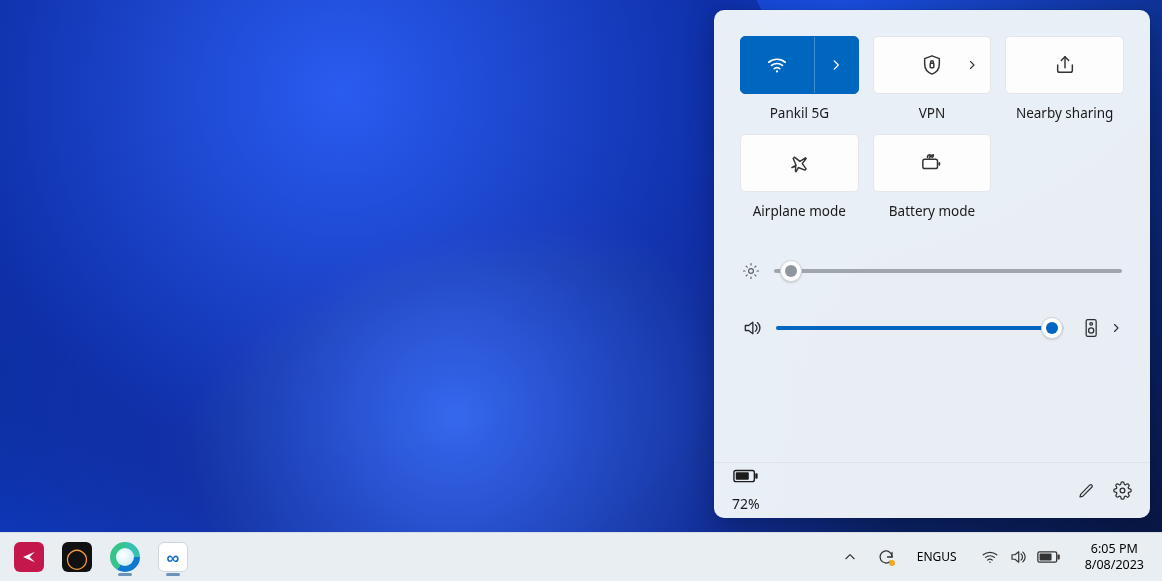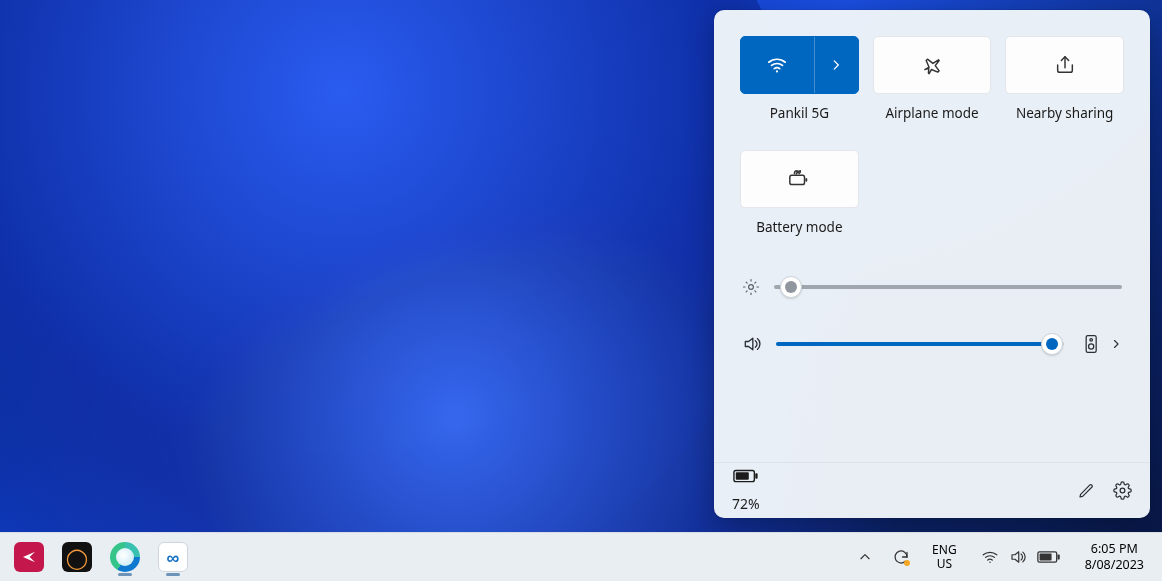--- a/index.html
+++ b/index.html
@@ -28,21 +28,21 @@
     transform: rotate(8deg); mix-blend-mode: lighten; opacity:.9;
   }
 
   
   .panel {
     position: absolute; top: 10px; right: 12px; width: 436px; height: 508px;
     background: #eef3f8fa;
     border-radius: 10px; box-shadow: 0 8px 30px rgba(0,0,0,.25), 0 0 0 1px rgba(0,0,0,.06);
     display:flex; flex-direction:column; color:#1b1b1b;
   }
-  .tiles { padding: 26px 26px 0 26px; display:grid; grid-template-columns: repeat(3, 1fr); gap: 28px 14px; }
+  .tiles { padding: 26px 26px 0 26px; display:grid; grid-template-columns: repeat(3, 1fr); gap: 12px 14px; }
   .tile-group { display:flex; flex-direction:column; align-items:center; gap:10px; }
   .tile {
     width:100%; height:58px; border-radius:5px; display:flex; align-items:center; justify-content:center;
     background:#fdfdfd; border:1px solid #e3e7eb; cursor:pointer; position:relative;
   }
   .tile.active { background:#0067c0; border-color:#0067c0; color:#fff; }
   .tile.split { padding:0; }
   .tile.split .main { flex:1; display:flex; align-items:center; justify-content:center; height:100%; }
   .tile.split .chev { width:44px; height:100%; display:flex; align-items:center; justify-content:center; border-left:1px solid rgba(255,255,255,.25); }
   .tile.split:not(.active) .chev { border-left:1px solid #e3e7eb; }
@@ -96,21 +96,21 @@
   .app2 { background:#111; color:#f0983a; font-size:20px;}
   .app3 {
     background: conic-gradient(#38c1b0 0 90deg,#0f79d0 90deg 210deg,#35c58a 210deg 360deg);
     border-radius:50%; position:relative;
   }
   .app3::after{content:"";position:absolute;inset:6px;border-radius:50%;background:radial-gradient(circle at 40% 40%,#fff,#bfe7f2);}
   .app4 { background:#fff; color:#1570c2; font-size:18px; font-weight:600; border:1px solid #d0d6dc;}
 
   .tb-right { display:flex; align-items:center; gap:4px; height:100%; }
   .tray-btn { height:40px; padding:0 8px; border-radius:5px; display:flex; align-items:center; justify-content:center; gap:6px; cursor:pointer;}
-  .lang { flex-direction:column; gap:0; font-size:12px; line-height:14px; padding:0 10px; min-width:42px;}
+  .lang { flex-direction:row; gap:0; font-size:12px; line-height:14px; padding:0 10px; min-width:42px;}
   .sys-icons { gap:10px; padding:0 10px;}
   .clock { flex-direction:column; gap:0; font-size:12.5px; line-height:16px; padding:0 10px; text-align:left; min-width:78px;}
 
   svg { display:block; }
 </style>
 </head>
 <body>
 
 <div class="wallpaper"></div>
 
@@ -134,48 +134,65 @@
             <svg width="14" height="14" viewBox="0 0 24 24" fill="none" stroke="currentColor" stroke-width="2.2" stroke-linecap="round" stroke-linejoin="round">
                 <polyline points="9 5 16 12 9 19"></polyline>
               </svg>
           </span>
         </div>
       </div>
       <div class="tile-label">Pankil 5G</div>
     </div>
 
 
-
     <div class="tile-group">
       <div class="tile">
         <span class="icon">
           <svg width="22" height="22" viewBox="0 0 24 24" fill="none" stroke="#333" stroke-width="1.6" stroke-linecap="round" stroke-linejoin="round">
-              <path d="M10 21l1.5-5L4 13v-2l7.5-1L13 3h1l1 7 7 1v2l-7 3 1.5 5h-1L12 17l-2 4z" transform="rotate(45 12 12)"></path>
-            </svg>
-        </span>
-      </div>
-      <div class="tile-label">Airplane mode</div>
+              <path d="M12 2l8 3v6c0 5-3.4 9.3-8 11-4.6-1.7-8-6-8-11V5l8-3z"></path>
+              <rect x="10" y="10" width="4" height="5" rx="1"></rect>
+              <path d="M10.5 10V8.8a1.5 1.5 0 0 1 3 0V10"></path>
+            </svg>
+        </span>
+        <span class="icon inline-chev">
+          <svg width="12" height="12" viewBox="0 0 24 24" fill="none" stroke="#333" stroke-width="2.2" stroke-linecap="round" stroke-linejoin="round">
+              <polyline points="9 5 16 12 9 19"></polyline>
+            </svg>
+        </span>
+      </div>
+      <div class="tile-label">VPN</div>
     </div>
 
     <div class="tile-group">
       <div class="tile">
         <span class="icon">
           <svg width="22" height="22" viewBox="0 0 24 24" fill="none" stroke="#333" stroke-width="1.6" stroke-linecap="round" stroke-linejoin="round">
               <path d="M4 12v6a2 2 0 0 0 2 2h12a2 2 0 0 0 2-2v-6"></path>
               <path d="M12 3v12"></path>
               <path d="M8 7l4-4 4 4"></path>
             </svg>
         </span>
       </div>
       <div class="tile-label">Nearby sharing</div>
     </div>
 
     <div class="tile-group">
       <div class="tile">
         <span class="icon">
+          <svg width="22" height="22" viewBox="0 0 24 24" fill="none" stroke="#333" stroke-width="1.6" stroke-linecap="round" stroke-linejoin="round">
+              <path d="M10 21l1.5-5L4 13v-2l7.5-1L13 3h1l1 7 7 1v2l-7 3 1.5 5h-1L12 17l-2 4z" transform="rotate(45 12 12)"></path>
+            </svg>
+        </span>
+      </div>
+      <div class="tile-label">Airplane mode</div>
+    </div>
+
+    <div class="tile-group">
+      <div class="tile">
+        <span class="icon">
           <svg width="24" height="22" viewBox="0 0 26 24" fill="none" stroke="#333" stroke-width="1.6" stroke-linecap="round" stroke-linejoin="round">
               <rect x="3" y="8" width="16" height="10" rx="2"></rect>
               <rect x="20" y="11" width="2" height="4" rx="1" fill="#333" stroke="none"></rect>
               <path d="M8 6c0-2 1.5-3 3-3 .5 2-.5 3-1 3.5M12 5c.3-1.3 1.3-2 2.5-2 .2 1.8-.8 2.6-1.3 3"></path>
             </svg>
         </span>
       </div>
       <div class="tile-label">Battery mode</div>
     </div>
   </div>

